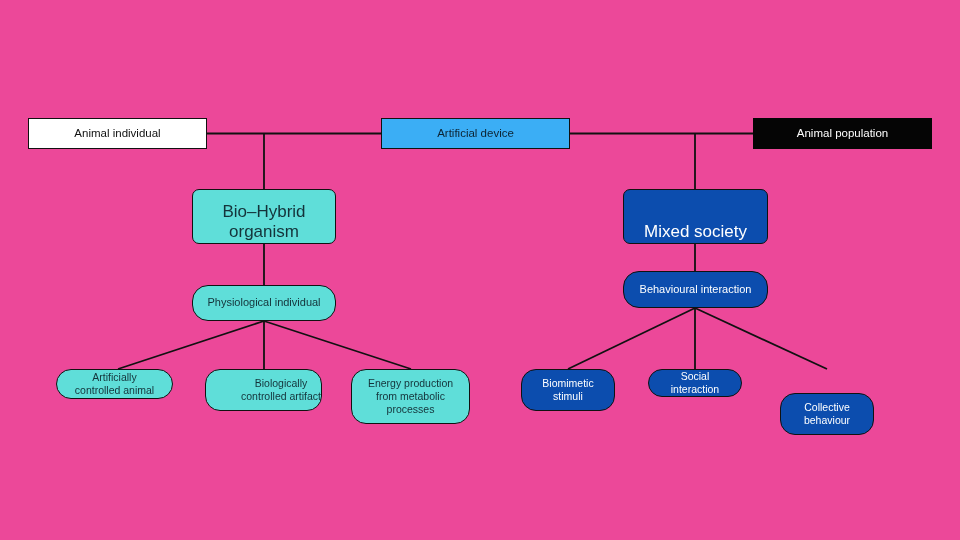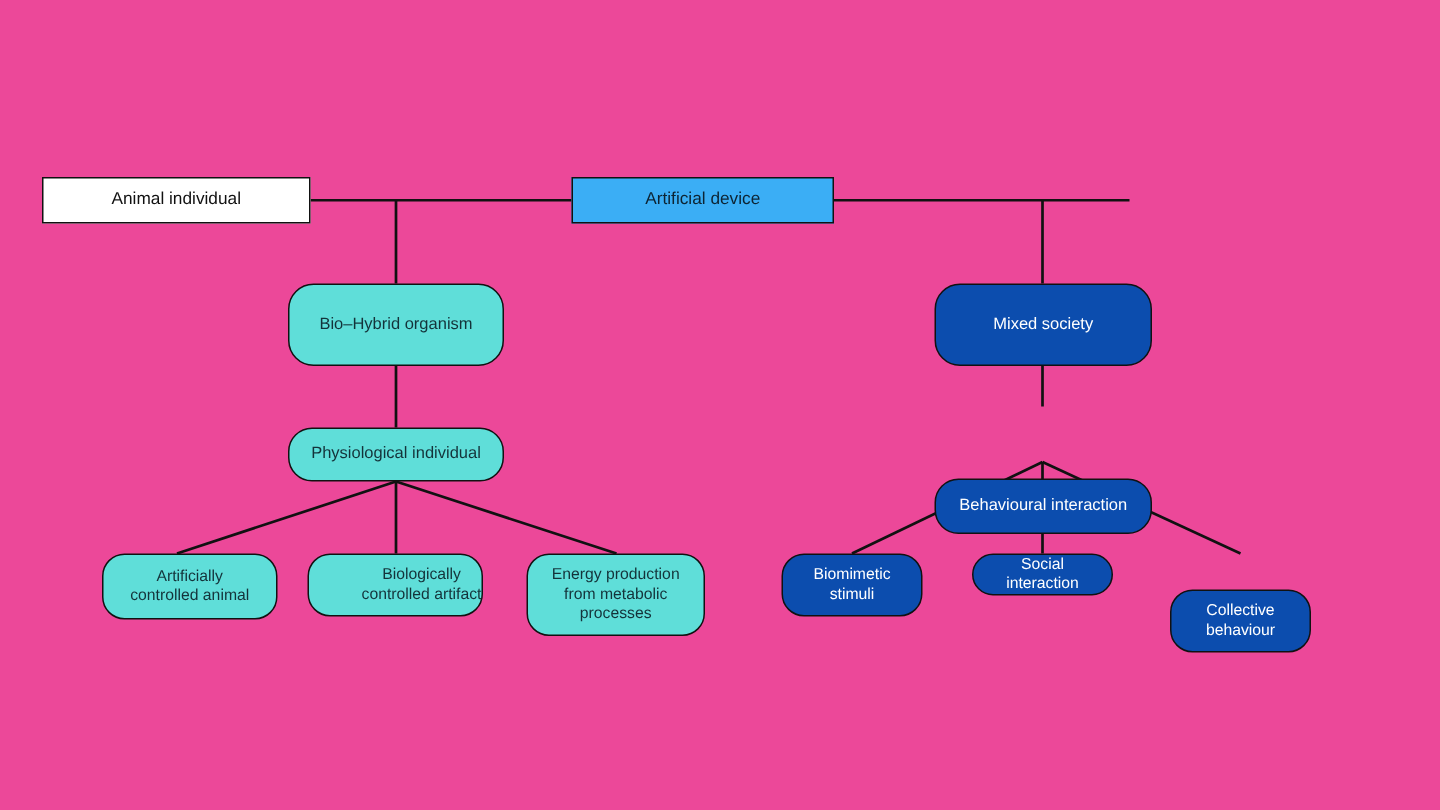--- a/index.html
+++ b/index.html
@@ -64,21 +64,21 @@
     border-radius: 13px;
   }
   .cyan {
     background: #5FDED9;
     color: #14333a;
   }
   .navy {
     background: #0C4DAE;
     color: #ffffff;
   }
-  .big   { font-size: 11px; border-radius: 17px; }
+  .big   { font-size: 17px; border-radius: 7px; align-items: flex-end; }
   .mid   { font-size: 11px;   border-radius: 16px; }
   .leaf  { font-size: 10.5px; border-radius: 15px; }
 </style>
 </head>
 <body>
 
 <div id="canvas">
 
   <svg id="edges" viewBox="0 0 960 540" xmlns="http://www.w3.org/2000/svg">
     <g stroke="#111111" stroke-width="1.8" fill="none" stroke-linecap="butt">
@@ -101,54 +101,57 @@
       <line x1="695" y1="308" x2="568" y2="369"></line>
       <line x1="695" y1="308" x2="695" y2="369"></line>
       <line x1="695" y1="308" x2="827" y2="369"></line>
     </g>
   </svg>
 
   <div class="node rect white" style="left:28px; top:118px; width:179px; height:31px;">
     <span>Animal individual</span>
   </div>
 
-  <div class="node rect lightblue" style="left:381px; top:118px; width:175px; height:31px;">
+  <div class="node rect lightblue" style="left:381px; top:118px; width:189px; height:31px;">
     <span>Artificial device</span>
   </div>
 
+  <div class="node rect black" style="left:753px; top:118px; width:179px; height:31px;">
+    <span>Animal population</span>
+  </div>
 
   <div class="node rounded cyan big" style="left:192px; top:189px; width:144px; height:55px;">
     <span>Bio–Hybrid organism</span>
   </div>
 
   <div class="node rounded cyan mid" style="left:192px; top:285px; width:144px; height:36px;">
     <span>Physiological individual</span>
   </div>
 
-  <div class="node rounded cyan leaf" style="left:68px; top:369px; width:117px; height:44px;">
+  <div class="node rounded cyan leaf" style="left:56px; top:369px; width:117px; height:30px;">
     <span>Artificially
 controlled animal</span>
   </div>
 
   <div class="node rounded cyan leaf" style="left:205px; top:369px; width:117px; height:42px;justify-content:flex-end;">
     <span>Biologically
 controlled artifact</span>
   </div>
 
   <div class="node rounded cyan leaf" style="left:351px; top:369px; width:119px; height:55px;">
     <span>Energy production
 from metabolic
 processes</span>
   </div>
 
   <div class="node rounded navy big" style="left:623px; top:189px; width:145px; height:55px;">
     <span>Mixed society</span>
   </div>
 
-  <div class="node rounded navy mid" style="left:623px; top:271px; width:145px; height:37px;margin-top:48px;">
+  <div class="node rounded navy mid" style="left:623px; top:271px; width:145px; height:37px;">
     <span>Behavioural interaction</span>
   </div>
 
   <div class="node rounded navy leaf" style="left:521px; top:369px; width:94px; height:42px;">
     <span>Biomimetic
 stimuli</span>
   </div>
 
   <div class="node rounded navy leaf" style="left:648px; top:369px; width:94px; height:28px;">
     <span>Social

